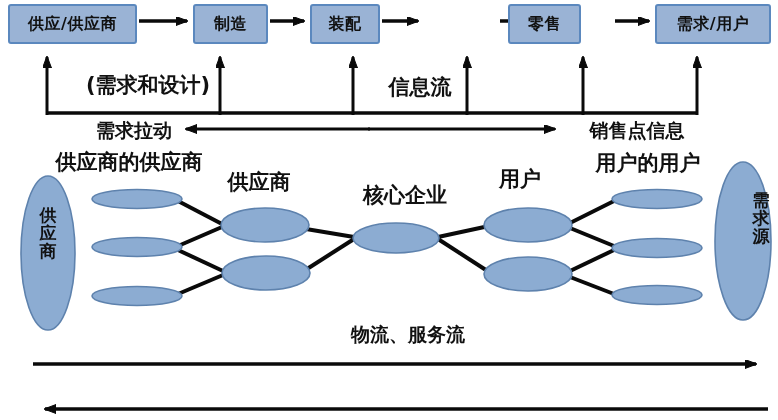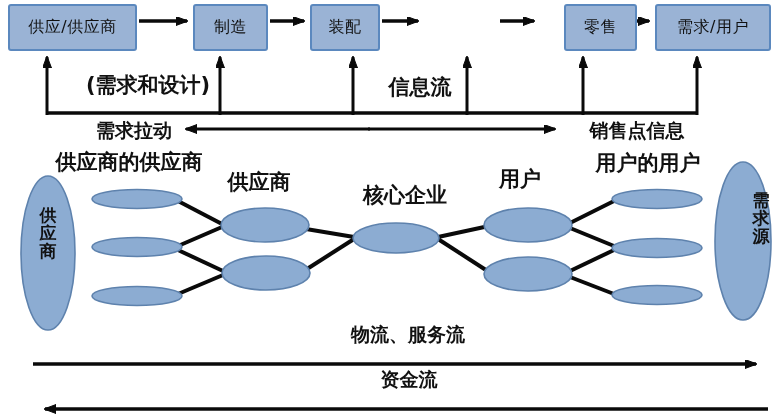--- a/index.html
+++ b/index.html
@@ -5,27 +5,27 @@
   html,body{margin:0;padding:0;background:#ffffff;}
   .stage{
     position:relative;
     width:778px;height:420px;
     background:#ffffff;
     font-family:"DejaVu Sans","Liberation Sans",sans-serif;
     overflow:hidden;
   }
   .layer{position:absolute;left:0;top:0;width:778px;height:420px;}
   .box{
-    position:absolute;top:4px;height:47px;
+    position:absolute;top:4px;height:40px;
     background:#9AB3D5;
     border:2px solid #5B88BE;
     border-radius:3px;
     box-sizing:border-box;
     display:flex;align-items:center;justify-content:center;
-    font-weight:normal;font-size:16px;color:#111;
+    font-weight:bold;font-size:16px;color:#111;
     letter-spacing:0.5px;
   }
   .lbl{
     position:absolute;
     transform:translateX(-50%);
     font-weight:bold;color:#111;
     white-space:nowrap;
     font-size:21px;
   }
   .lbl.big{font-size:19px;}
@@ -105,21 +105,21 @@
 
   <div class="box" style="left:8px;width:129px;">
       <span>供应/供应商</span>
     </div>
   <div class="box" style="left:193px;width:75px;">
       <span>制造</span>
     </div>
   <div class="box" style="left:310px;width:70px;">
       <span>装配</span>
     </div>
-  <div class="box" style="left:564px;width:73px;text-align:right;">
+  <div class="box" style="left:508px;width:73px;text-align:right;">
       <span>零售</span>
     </div>
   <div class="box" style="left:655px;width:116px;">
       <span>需求/用户</span>
     </div>
 
   <div class="lbl" style="left:148px;top:71px;">(需求和设计)</div>
   <div class="lbl" style="left:420px;top:73px;">信息流</div>
   <div class="lbl big" style="left:134px;top:118px;">需求拉动</div>
   <div class="lbl" style="left:129px;top:148px;">供应商的供应商</div>
@@ -127,15 +127,14 @@
   <div class="lbl big" style="left:637px;top:118px;">销售点信息</div>
   <div class="lbl" style="left:259px;top:168px;">供应商</div>
   <div class="lbl" style="left:405px;top:181px;">核心企业</div>
   <div class="lbl" style="left:520px;top:165px;">用户</div>
   <div class="lbl" style="left:648px;top:149px;">用户的用户</div>
 
   <div class="vlbl" style="left:48px;top:207px;">供应商</div>
   <div class="vlbl" style="left:743px;top:192px;margin-left:18px;">需求源</div>
 
   <div class="lbl big" style="left:408px;top:322px;">物流、服务流</div>
-  <div class="lbl big" style="left:409px;top:367px;">资金流</div>
 
 </div>
 
 </body></html>

